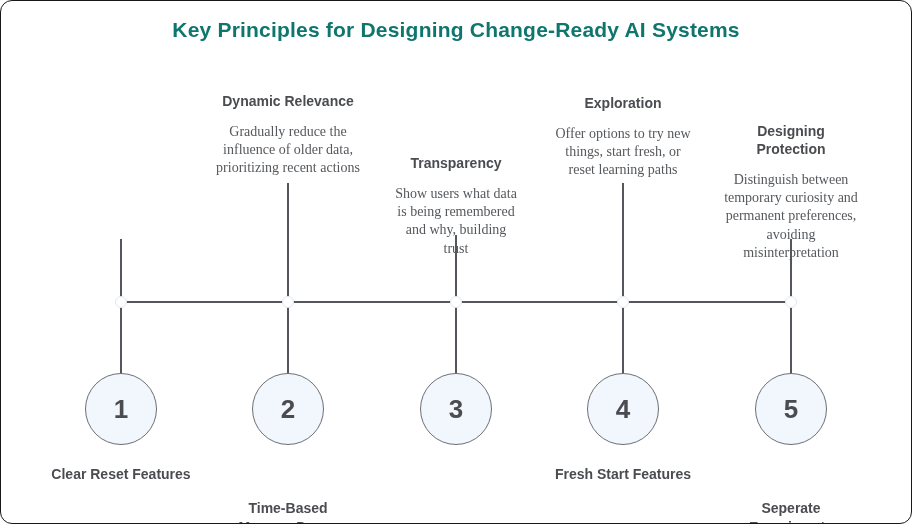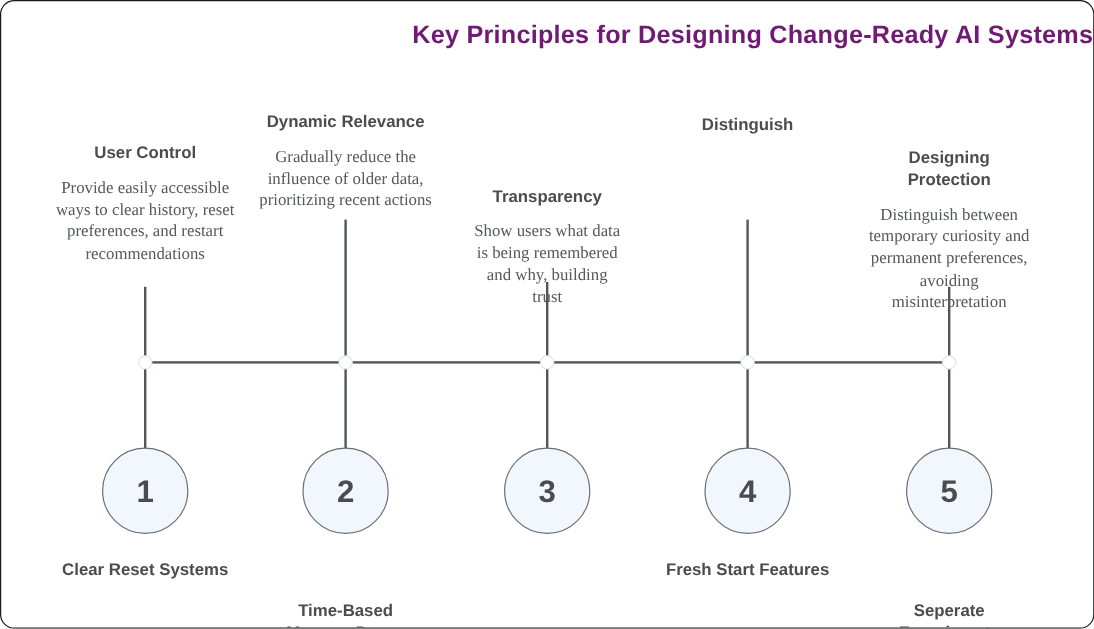--- a/index.html
+++ b/index.html
@@ -18,23 +18,23 @@
   .canvas{
     position:relative;
     width:912px;height:524px;
     background:var(--background);
     border:1px solid #17181a;
     border-radius:12px;
     overflow:hidden;
   }
   .title{
     position:absolute;top:17px;left:0;width:100%;
-    text-align:right;
+    text-align:center;
     font-size:21px;font-weight:bold;
-    color:#701a75;
+    color:#0f766e;
     letter-spacing:.2px;
   }
   .text-block{
     position:absolute;
     text-align:center;
     transform:translateX(-50%);
   }
   .text-block .heading{
     font-size:14px;font-weight:bold;
     color:var(--text-primary);
@@ -113,34 +113,31 @@
   .step-label.c1,.step-label.c3,.step-label.c4{width:170px;}
   .step-label.c2,.step-label.c5{width:110px;margin-top:34px;}
 </style>
 </head>
 <body>
 
 <div class="canvas">
 
   <h1 class="title">Key Principles for Designing Change-Ready AI Systems</h1>
 
-  <div class="text-block c1">
-    <div class="heading">User Control</div>
-    <p class="desc">Provide easily accessible ways to clear history, reset preferences, and restart recommendations</p>
-  </div>
   <div class="text-block c2">
     <div class="heading">Dynamic Relevance</div>
     <p class="desc">Gradually reduce the influence of older data, prioritizing recent actions</p>
   </div>
   <div class="text-block c3">
     <div class="heading">Transparency</div>
     <p class="desc">Show users what data is being remembered and why, building trust</p>
   </div>
   <div class="text-block c4">
-    <div class="heading">Distinguish</div>
+    <div class="heading">Exploration</div>
+    <p class="desc">Offer options to try new things, start fresh, or reset learning paths</p>
   </div>
   <div class="text-block c5">
     <div class="heading">Designing Protection</div>
     <p class="desc">Distinguish between temporary curiosity and permanent preferences, avoiding misinterpretation</p>
   </div>
 
   <div class="timeline"></div>
 
   <div class="vline vup c1"></div>
   <div class="vline vup c2"></div>
@@ -169,18 +166,18 @@
   <div class="node c3">
     <span class="num">3</span>
   </div>
   <div class="node c4">
     <span class="num">4</span>
   </div>
   <div class="node c5">
     <span class="num">5</span>
   </div>
 
-  <div class="step-label c1">Clear Reset Systems</div>
+  <div class="step-label c1">Clear Reset Features</div>
   <div class="step-label c2">Time-Based Memory Decay</div>
   <div class="step-label c4">Fresh Start Features</div>
   <div class="step-label c5">Seperate Experiments</div>
 
 </div>
 
 </body></html>

